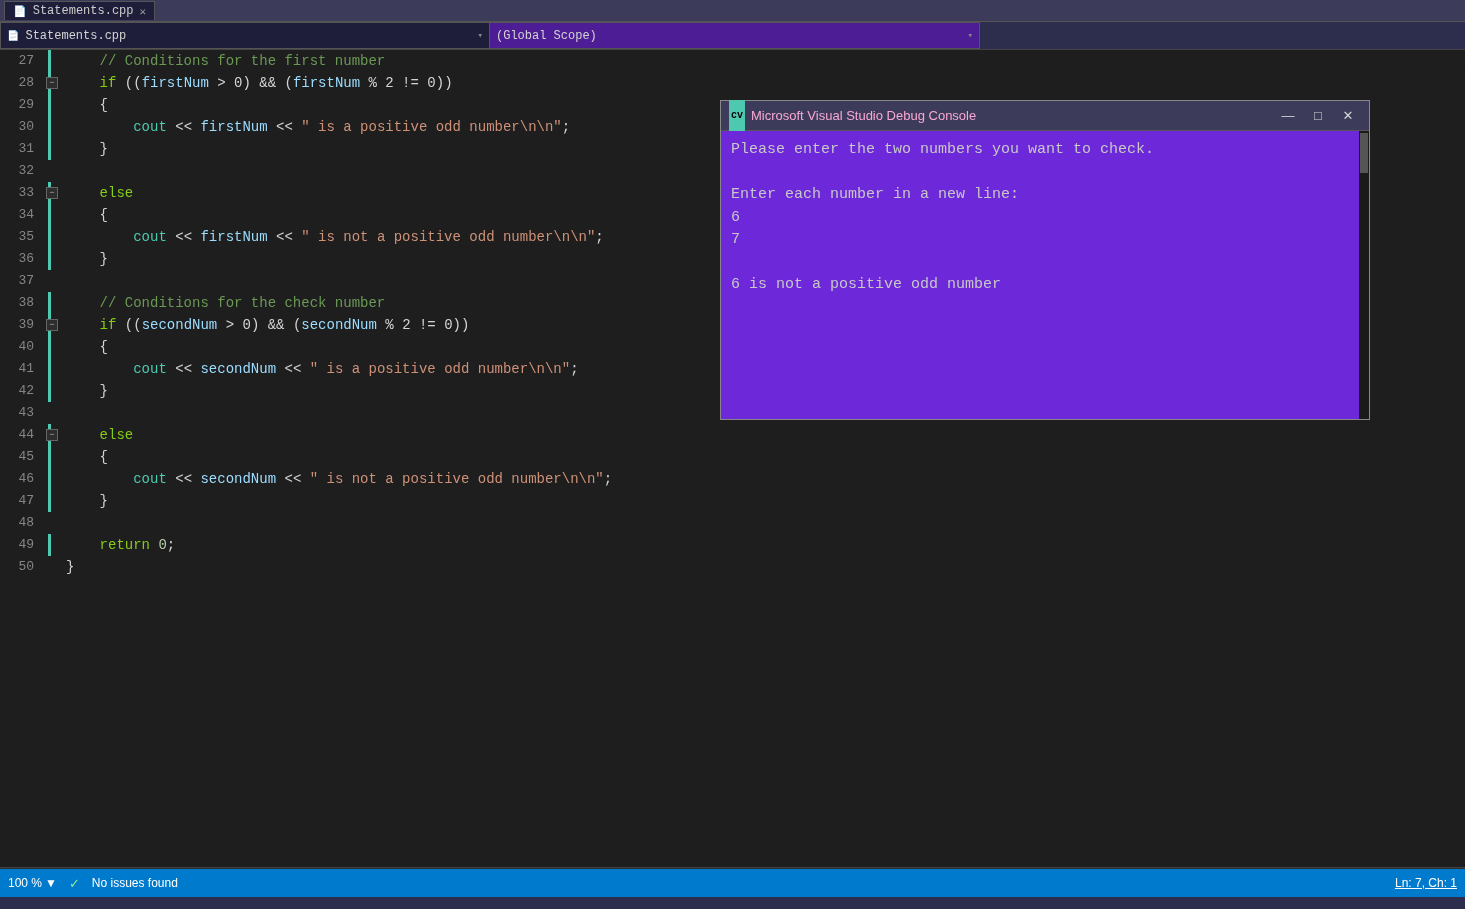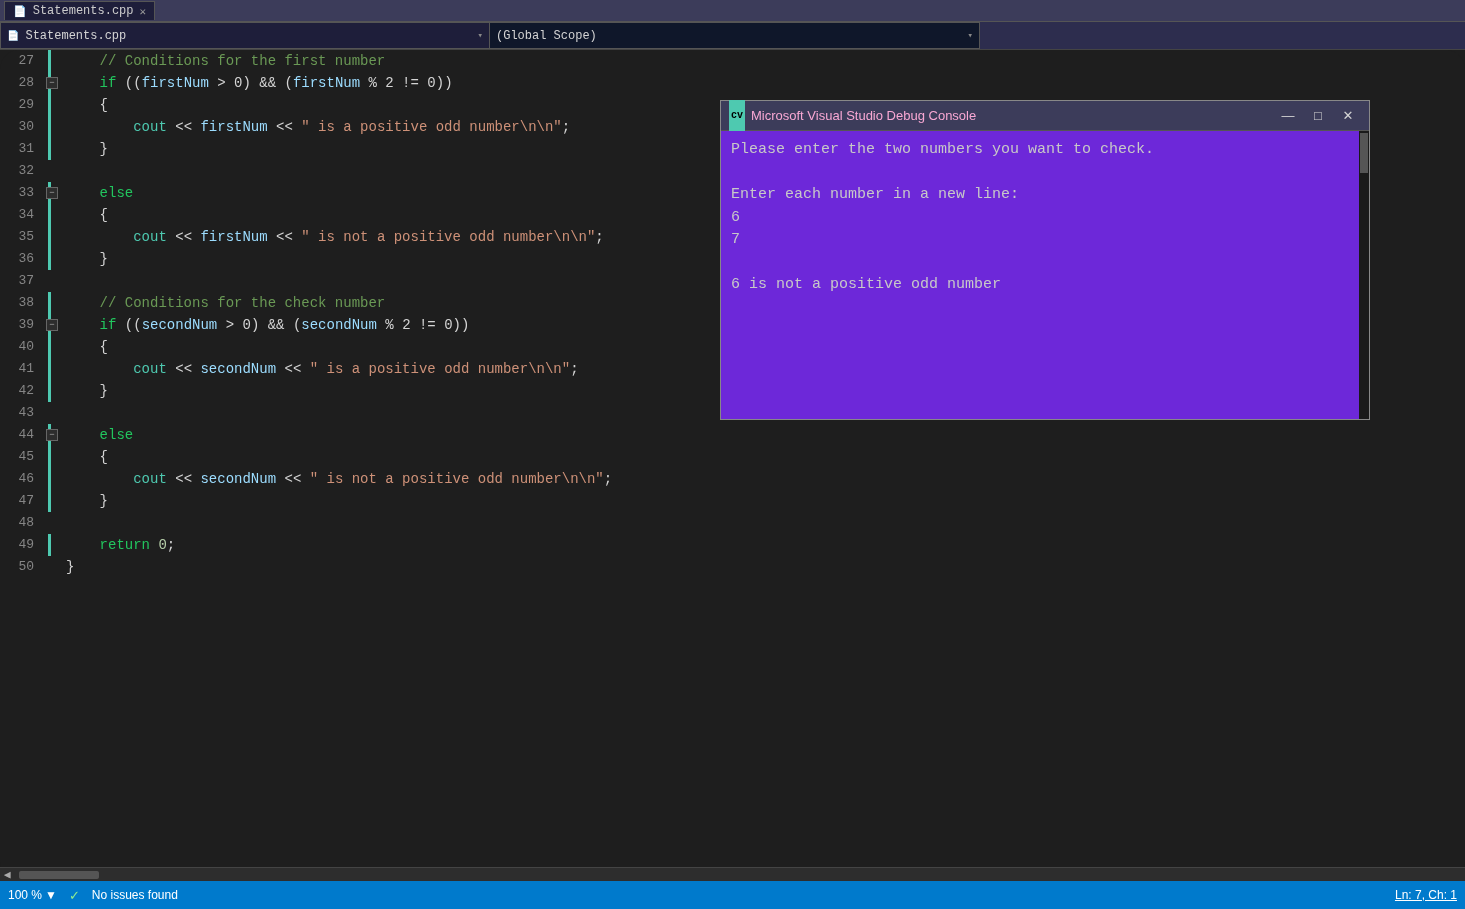--- a/index.html
+++ b/index.html
@@ -69,21 +69,21 @@
       gap: 4px;
     }
     .scope-selector-icon {
       color: #4ec9b0;
       font-size: 10px;
       margin-right: 2px;
     }
     .scope-dropdown {
       display: flex;
       align-items: center;
-      background: #0f172a;
+      background: #4c1d95;
       border: 1px solid #555;
       border-left: none;
       height: 100%;
       padding: 0 6px;
       font-size: 12px;
       color: #d4d4d4;
       min-width: 490px;
       gap: 4px;
     }
     .chevron {
@@ -160,21 +160,21 @@
     .code-content {
       flex: 1;
       padding-left: 4px;
       white-space: pre;
       font-size: 14px;
       color: #d4d4d4;
     }
 
     
     .c-comment { color: #6a9955; font-family: Liberation Mono, monospace; }
-    .c-keyword { color: #22c55e; }
+    .c-keyword { color: #84cc16; }
     .c-type { color: #4ec9b0; }
     .c-var { color: #9cdcfe; }
     .c-string { color: #ce9178; }
     .c-num { color: #b5cea8; }
     .c-plain { color: #d4d4d4; }
 
     
     .console-window {
       position: absolute;
       top: 100px;
@@ -252,21 +252,21 @@
     .console-scrollbar-thumb {
       width: 8px;
       height: 40px;
       background: #555;
       margin: 2px auto;
     }
 
     
     .status-bar {
       position: absolute;
-      bottom: 0;
+      bottom: 12px;
       left: 0;
       right: 0;
       height: 28px;
       background: #007acc;
       display: flex;
       align-items: center;
       padding: 0 8px;
       justify-content: space-between;
     }
     .status-left {

